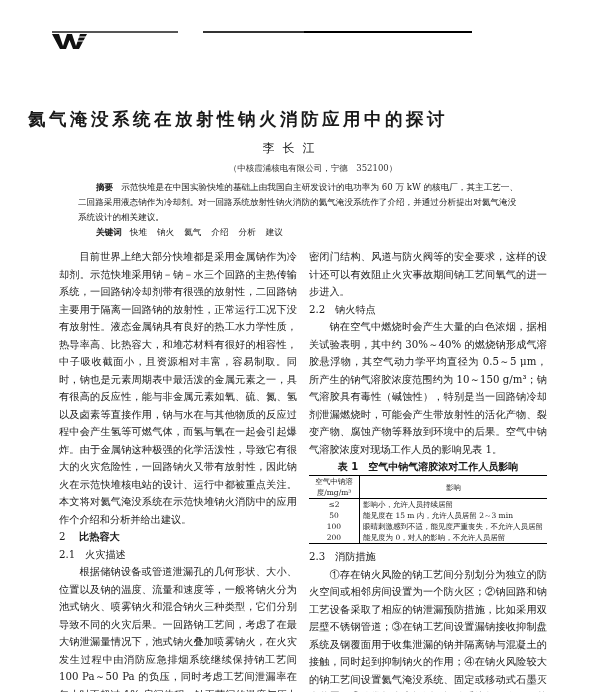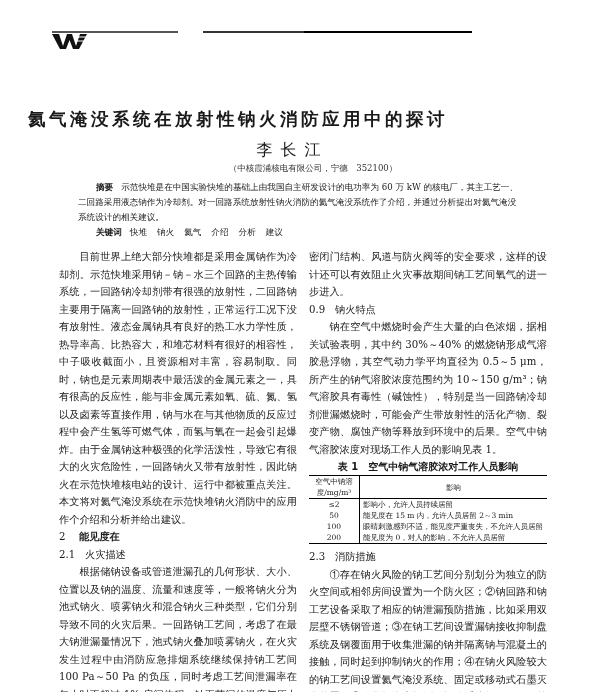--- a/index.html
+++ b/index.html
@@ -13,21 +13,21 @@
     background: linear-gradient(to right, #555 0 30%, #fff 30% 36%, #333 36% 60%, #000 60% 100%);
   }
   .logo { position: absolute; left: 52px; top: 32px; width: 38px; height: 18px; }
   .title {
     position: absolute; left: 0; width: 476px; top: 107px;
     text-align: center; font-size: 17.5px; font-weight: bold; letter-spacing: 3.5px;
     font-family: "DejaVu Sans", sans-serif;
   }
   .author {
     position: absolute; left: 0; width: 585px; top: 140px;
-    text-align: center; font-size: 16px; letter-spacing: 8px;
+    text-align: center; font-size: 12px; letter-spacing: 8px;
   }
   .affil {
     position: absolute; left: 0; width: 600px; top: 163px;
     text-align: center; font-size: 8.5px; color: #333; padding-left: 13px;
   }
   .abstract {
     position: absolute; left: 78px; top: 180px; width: 445px;
     font-size: 8.6px; line-height: 15px;
   }
   .abstract .lbl { font-weight: bold; margin-left: 18px; margin-right: 8px; }
@@ -66,32 +66,32 @@
 <div class="author">李长江</div>
 <div class="affil">（中核霞浦核电有限公司，宁德　352100）</div>
 
 <div class="abstract">
   <p><span class="lbl">摘要</span><span>示范快堆是在中国实验快堆的基础上由我国自主研发设计的电功率为 60 万 kW 的核电厂，其主工艺一、二回路采用液态钠作为冷却剂。对一回路系统放射性钠火消防的氦气淹没系统作了介绍，并通过分析提出对氦气淹没系统设计的相关建议。</span></p>
   <p class="kw"><span class="lbl">关键词</span><span class="k">快堆</span><span class="k">钠火</span><span class="k">氦气</span><span class="k">介绍</span><span class="k">分析</span><span class="k">建议</span></p>
 </div>
 
 <div class="col left">
   <p>目前世界上绝大部分快堆都是采用金属钠作为冷却剂。示范快堆采用钠－钠－水三个回路的主热传输系统，一回路钠冷却剂带有很强的放射性，二回路钠主要用于隔离一回路钠的放射性，正常运行工况下没有放射性。液态金属钠具有良好的热工水力学性质，热导率高、比热容大，和堆芯材料有很好的相容性，中子吸收截面小，且资源相对丰富，容易制取。同时，钠也是元素周期表中最活泼的金属元素之一，具有很高的反应性，能与非金属元素如氧、硫、氮、氢以及卤素等直接作用，钠与水在与其他物质的反应过程中会产生氢等可燃气体，而氢与氧在一起会引起爆炸。由于金属钠这种极强的化学活泼性，导致它有很大的火灾危险性，一回路钠火又带有放射性，因此钠火在示范快堆核电站的设计、运行中都被重点关注。本文将对氦气淹没系统在示范快堆钠火消防中的应用作个介绍和分析并给出建议。</p>
-  <h2><span class="num">2</span><span>能见度在</span></h2>
+  <h2><span class="num">2</span><span>比热容大</span></h2>
   <h3><span class="num" style="width:26px">2.1</span><span>火灾描述</span></h3>
   <p>根据储钠设备或管道泄漏孔的几何形状、大小、位置以及钠的温度、流量和速度等，一般将钠火分为池式钠火、喷雾钠火和混合钠火三种类型，它们分别导致不同的火灾后果。一回路钠工艺间，考虑了在最大钠泄漏量情况下，池式钠火叠加喷雾钠火，在火灾发生过程中由消防应急排烟系统继续保持钠工艺间 100 Pa～50 Pa 的负压，同时考虑工艺间泄漏率在每小时不超过 1% 房间体积，钠工艺间的温度与压力都能够满足工艺间主体结构、密闭门结构、风道与防火阀等的安全要求，这样的设计还可以有效阻止火灾事故期间钠工艺间氧气的进一步进入。</p>
 </div>
 
 <div class="col right" style="top:-134px; height:826px; overflow:hidden;">
 </div>
 
 <div class="col right">
   <div style="height:0;overflow:visible"></div>
   <div style="text-align:justify">密闭门结构、风道与防火阀等的安全要求，这样的设计还可以有效阻止火灾事故期间钠工艺间氧气的进一步进入。</div>
-  <h3><span class="num" style="width:26px">0.9</span><span>钠火特点</span></h3>
+  <h3><span class="num" style="width:26px">2.2</span><span>钠火特点</span></h3>
   <p>钠在空气中燃烧时会产生大量的白色浓烟，据相关试验表明，其中约 30%～40% 的燃烧钠形成气溶胶悬浮物，其空气动力学平均直径为 0.5～5 μm，所产生的钠气溶胶浓度范围约为 10～150 g/m³；钠气溶胶具有毒性（碱蚀性），特别是当一回路钠冷却剂泄漏燃烧时，可能会产生带放射性的活化产物、裂变产物、腐蚀产物等释放到环境中的后果。空气中钠气溶胶浓度对现场工作人员的影响见表 1。</p>
   <div class="tbl-caption">表 1　空气中钠气溶胶浓对工作人员影响</div>
   <table class="t1">
     <thead>
       <tr>
         <th class="c1">空气中钠溶度/mg/m³</th>
         <th class="c2">影响</th>
       </tr>
     </thead>
     <tbody>

